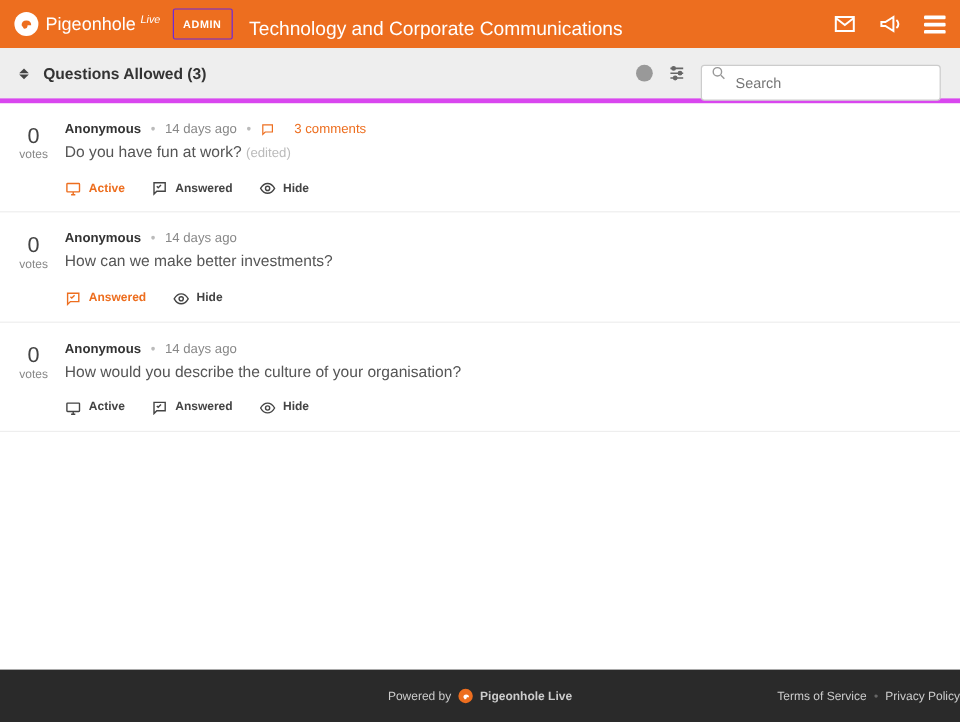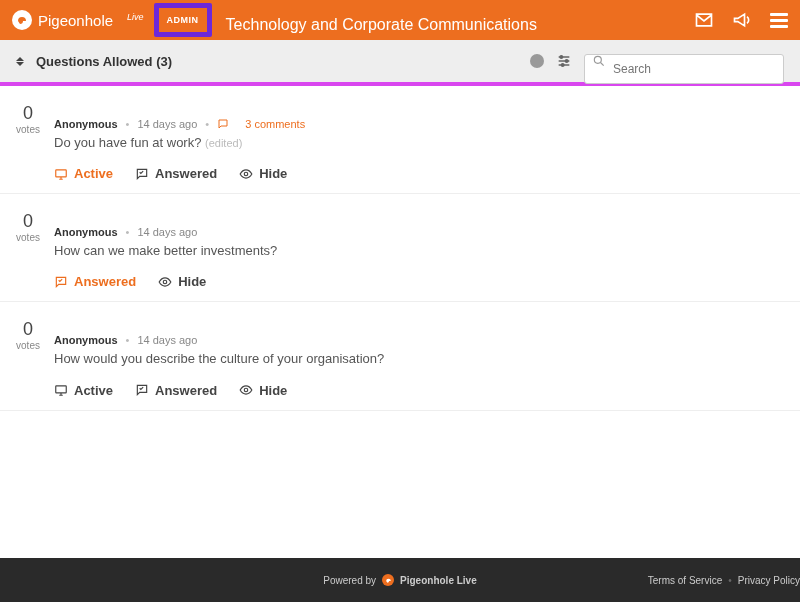--- a/index.html
+++ b/index.html
@@ -3,22 +3,22 @@
   <meta charset="utf-8">
   <style>
     * { margin: 0; padding: 0; box-sizing: border-box; }
     body { font-family: -apple-system, BlinkMacSystemFont, "Segoe UI", Helvetica, Arial, sans-serif; font-size: 13px; color: #333; background: #fff; width: 800px; height: 602px; display: flex; flex-direction: column; }
     
     .header { background: #ed6e1f; color: #fff; display: flex; align-items: center; height: 40px; padding: 0 12px; gap: 10px; }
     .logo-wrap { display: flex; align-items: center; gap: 6px; cursor: pointer; }
     .logo-circle { width: 20px; height: 20px; border-radius: 50%; background: #fff; display: inline-flex; align-items: center; justify-content: center; }
     .logo-circle svg { width: 12px; height: 12px; fill: #ed6e1f; }
     .logo-text { font-size: 15px; font-weight: 500; }
-    .logo-text sup { font-style: italic; font-size: 9px; font-weight: 300; margin-left: 14px; }
-    .admin-badge { border: 5px solid #6d28d9; padding: 7px 8px; font-size: 9px; font-weight: 600; letter-spacing: 0.5px; border-radius: 2px; }
+    .logo-text sup { font-style: italic; font-size: 9px; font-weight: 300; margin-left: 4px; }
+    .admin-badge { border: 1px solid #6d28d9; padding: 7px 8px; font-size: 9px; font-weight: 600; letter-spacing: 0.5px; border-radius: 2px; }
     .header-title { font-size: 16px; font-weight: 400; flex: 1; margin-left: 4px; margin-top: 10px; }
     .header-icons { display: flex; align-items: center; gap: 18px; }
     .header-icon { width: 20px; height: 20px; fill: #fff; cursor: pointer; }
     .hamburger { display: flex; flex-direction: column; gap: 3px; cursor: pointer; }
     .hamburger span { display: block; width: 18px; height: 3px; background: #fff; border-radius: 1px; }
     
     .subbar { background: #eeeeee; border-bottom: 4px solid #d946ef; display: flex; align-items: center; height: 46px; padding: 0 16px; gap: 12px; }
     .sort-icon { display: flex; flex-direction: column; gap: 1px; cursor: pointer; }
     .sort-icon span { width: 0; height: 0; border-left: 4px solid transparent; border-right: 4px solid transparent; }
     .sort-icon .up { border-bottom: 4px solid #444; }
@@ -29,29 +29,29 @@
     .search-box { position: relative; }
     .search-box input { width: 200px; height: 30px; border: 1px solid #ccc; border-radius: 3px; padding: 0 10px 0 28px; font-size: 12px; color: #555; outline: none; margin-top: 16px; }
     .search-box .search-icon { position: absolute; left: 8px; top: 50%; transform: translateY(-50%); width: 14px; height: 14px; stroke: #999; stroke-width: 2; fill: none; }
     
     .list { flex: 1; overflow-y: auto; }
     .row { display: flex; border-bottom: 1px solid #eee; padding: 16px 12px 12px 12px; gap: 10px; }
     .votes-col { width: 32px; text-align: center; padding-top: 2px; }
     .vote-count { font-size: 18px; font-weight: 300; color: #444; line-height: 1; }
     .vote-label { font-size: 10px; color: #888; margin-top: 2px; }
     .content-col { flex: 1; }
-    .meta { display: flex; align-items: flex-end; gap: 8px; font-size: 11px; color: #888; margin-bottom: 4px; margin-top: 16px; }
+    .meta { display: flex; align-items: flex-end; gap: 8px; font-size: 11px; color: #888; margin-bottom: 4px; }
     .meta .author { font-weight: 700; color: #333; }
     .meta .dot { font-size: 11px; color: #bbb; }
     .meta .comments { color: #ed6e1f; display: inline-flex; align-items: center; gap: 16px; cursor: pointer; }
     .meta .comments svg { width: 12px; height: 12px; fill: none; stroke: #ed6e1f; stroke-width: 2; }
     .question-text { font-size: 13px; color: #555; line-height: 1.4; }
     .edited { color: #bbb; font-size: 11px; }
     .actions { display: flex; gap: 22px; margin-top: 14px; }
-    .action-btn { display: inline-flex; align-items: center; gap: 6px; font-size: 13px; font-weight: 600; color: #444; cursor: pointer; }
+    .action-btn { display: inline-flex; align-items: center; gap: 6px; font-size: 10px; font-weight: 600; color: #444; cursor: pointer; }
     .action-btn svg { width: 14px; height: 14px; fill: none; stroke: currentColor; stroke-width: 2; }
     .action-btn.active { color: #ed6e1f; }
     
     .footer { background: #2a2a2a; color: #ccc; display: flex; align-items: center; justify-content: center; height: 44px; font-size: 10px; position: relative; }
     .footer-center { display: flex; align-items: center; gap: 6px; }
     .footer-logo { width: 12px; height: 12px; border-radius: 50%; background: #ed6e1f; display: inline-flex; align-items: center; justify-content: center; }
     .footer-logo svg { width: 7px; height: 7px; fill: #fff; }
     .footer-right { position: absolute; right: 0; display: flex; gap: 6px; align-items: center; }
     .footer-right a { color: #ccc; text-decoration: none; cursor: pointer; }
     .footer-right .sep { color: #666; }

